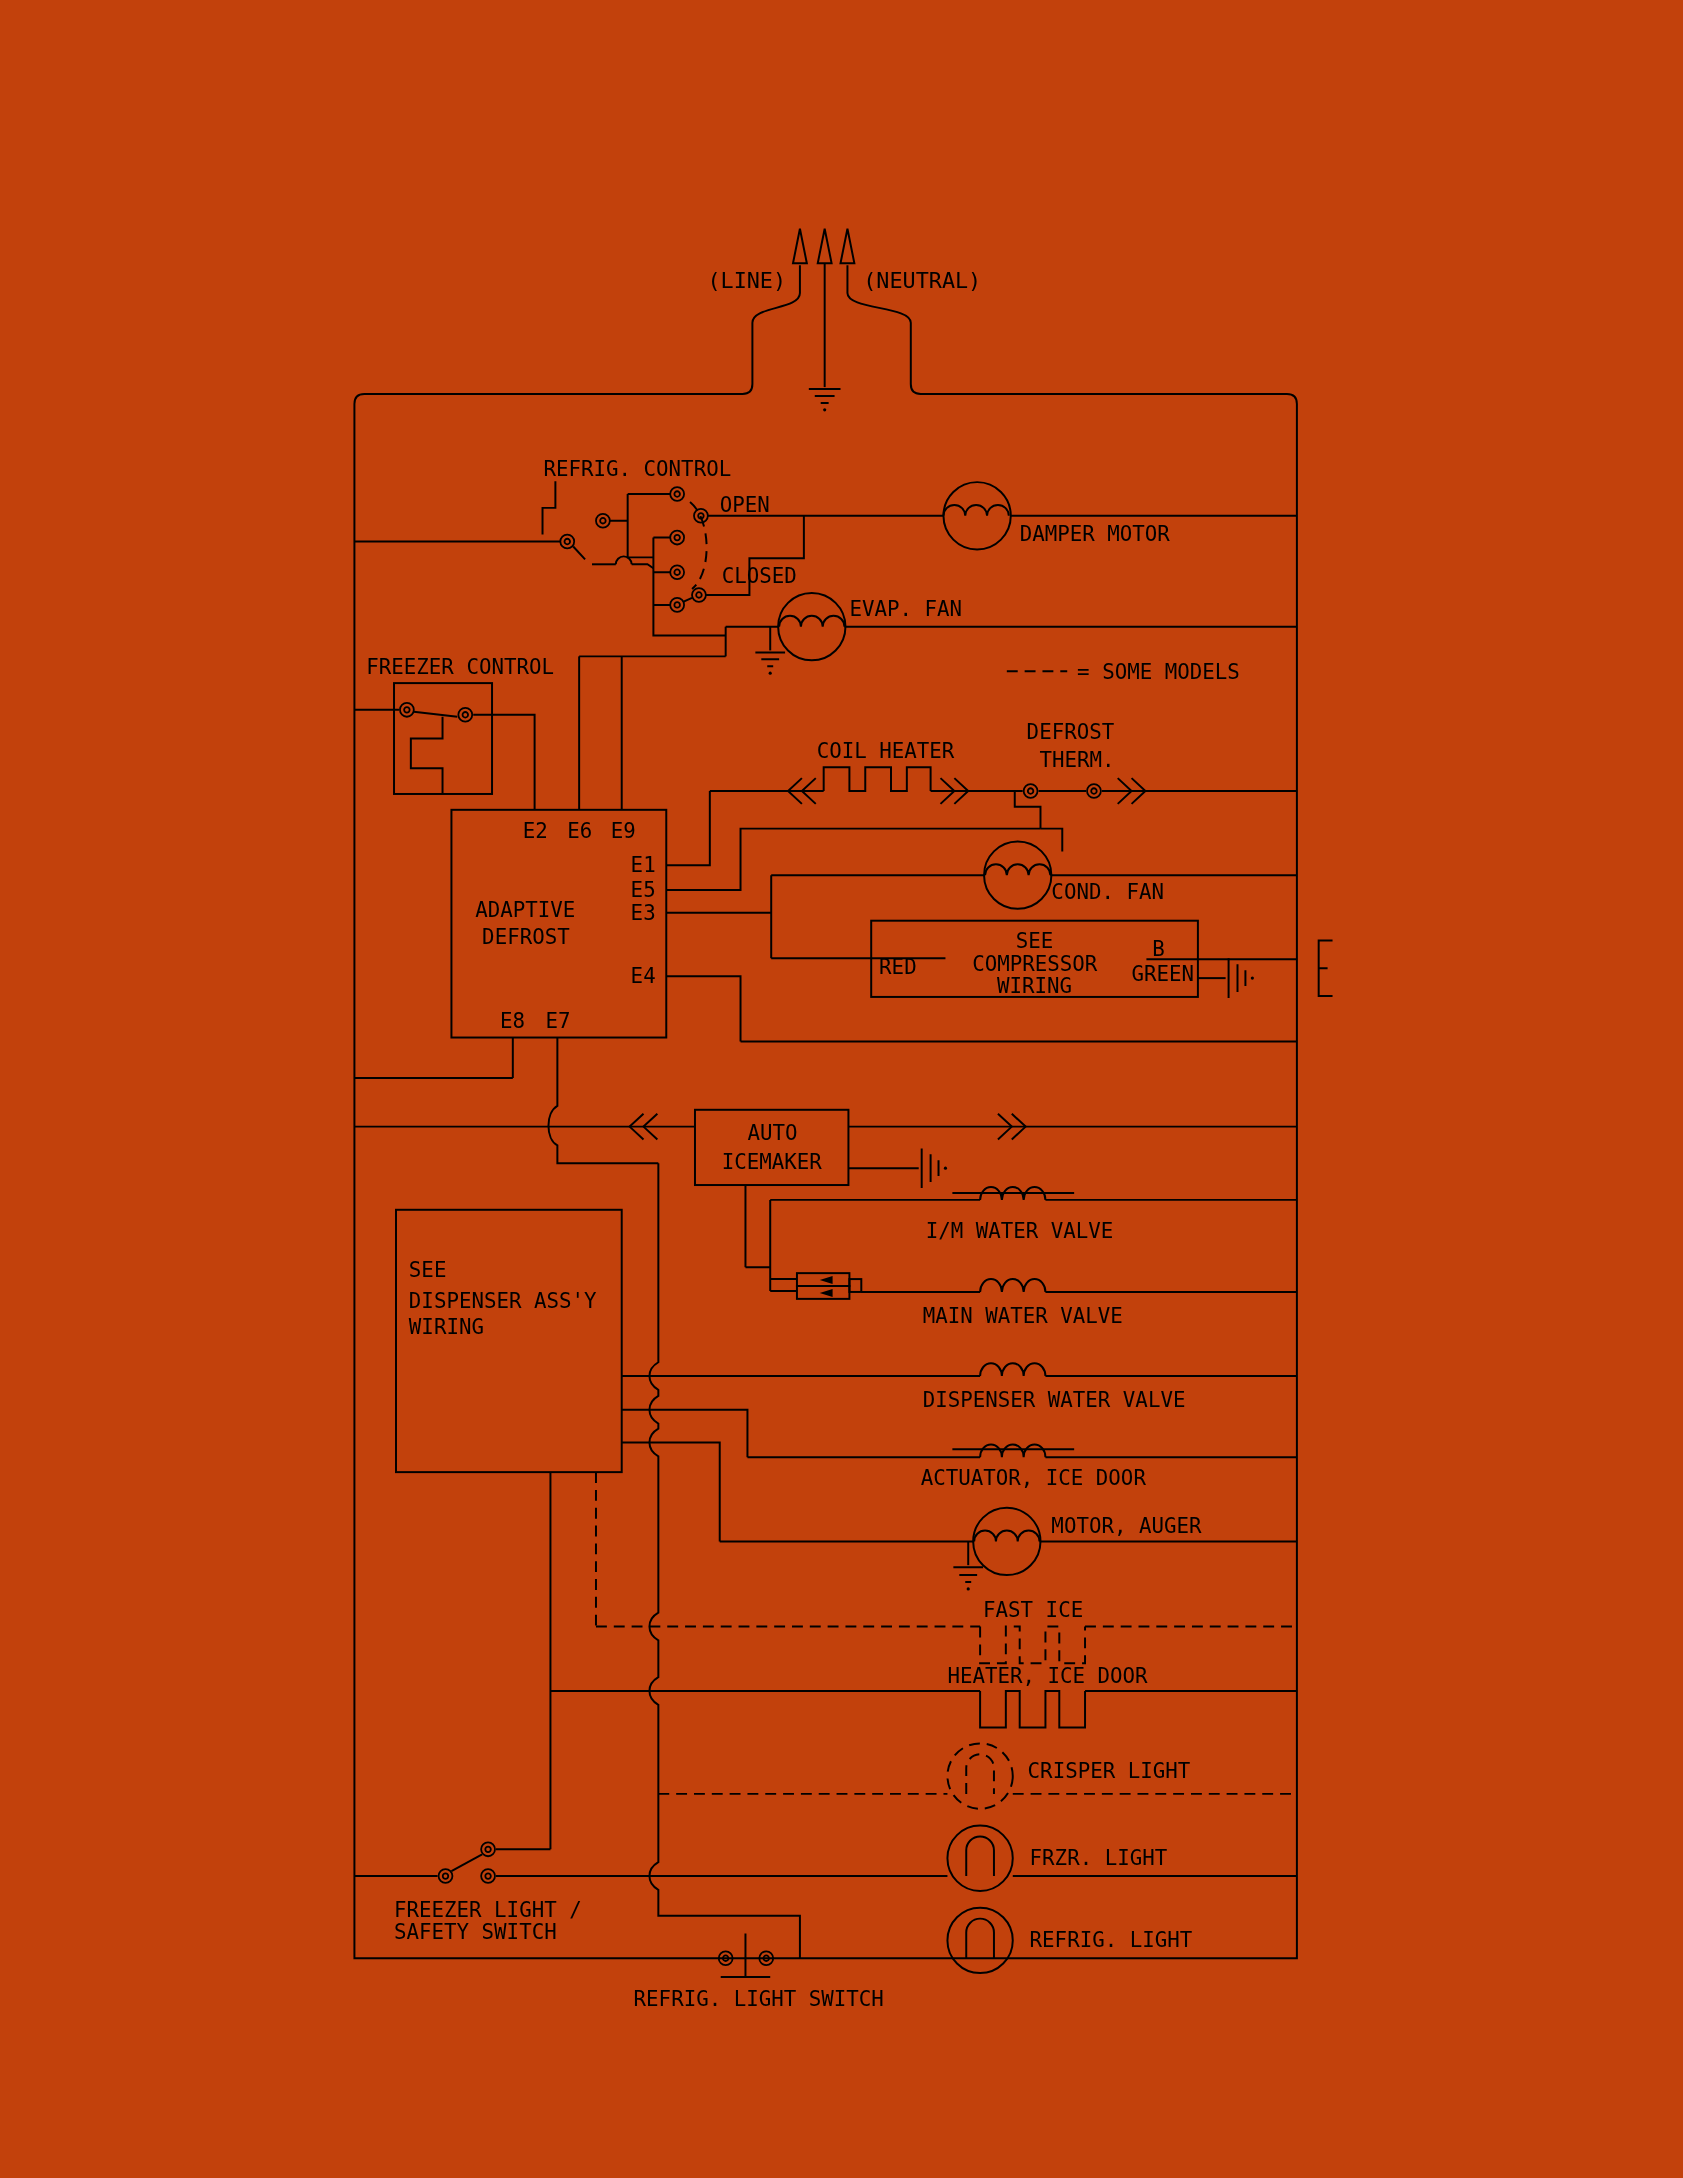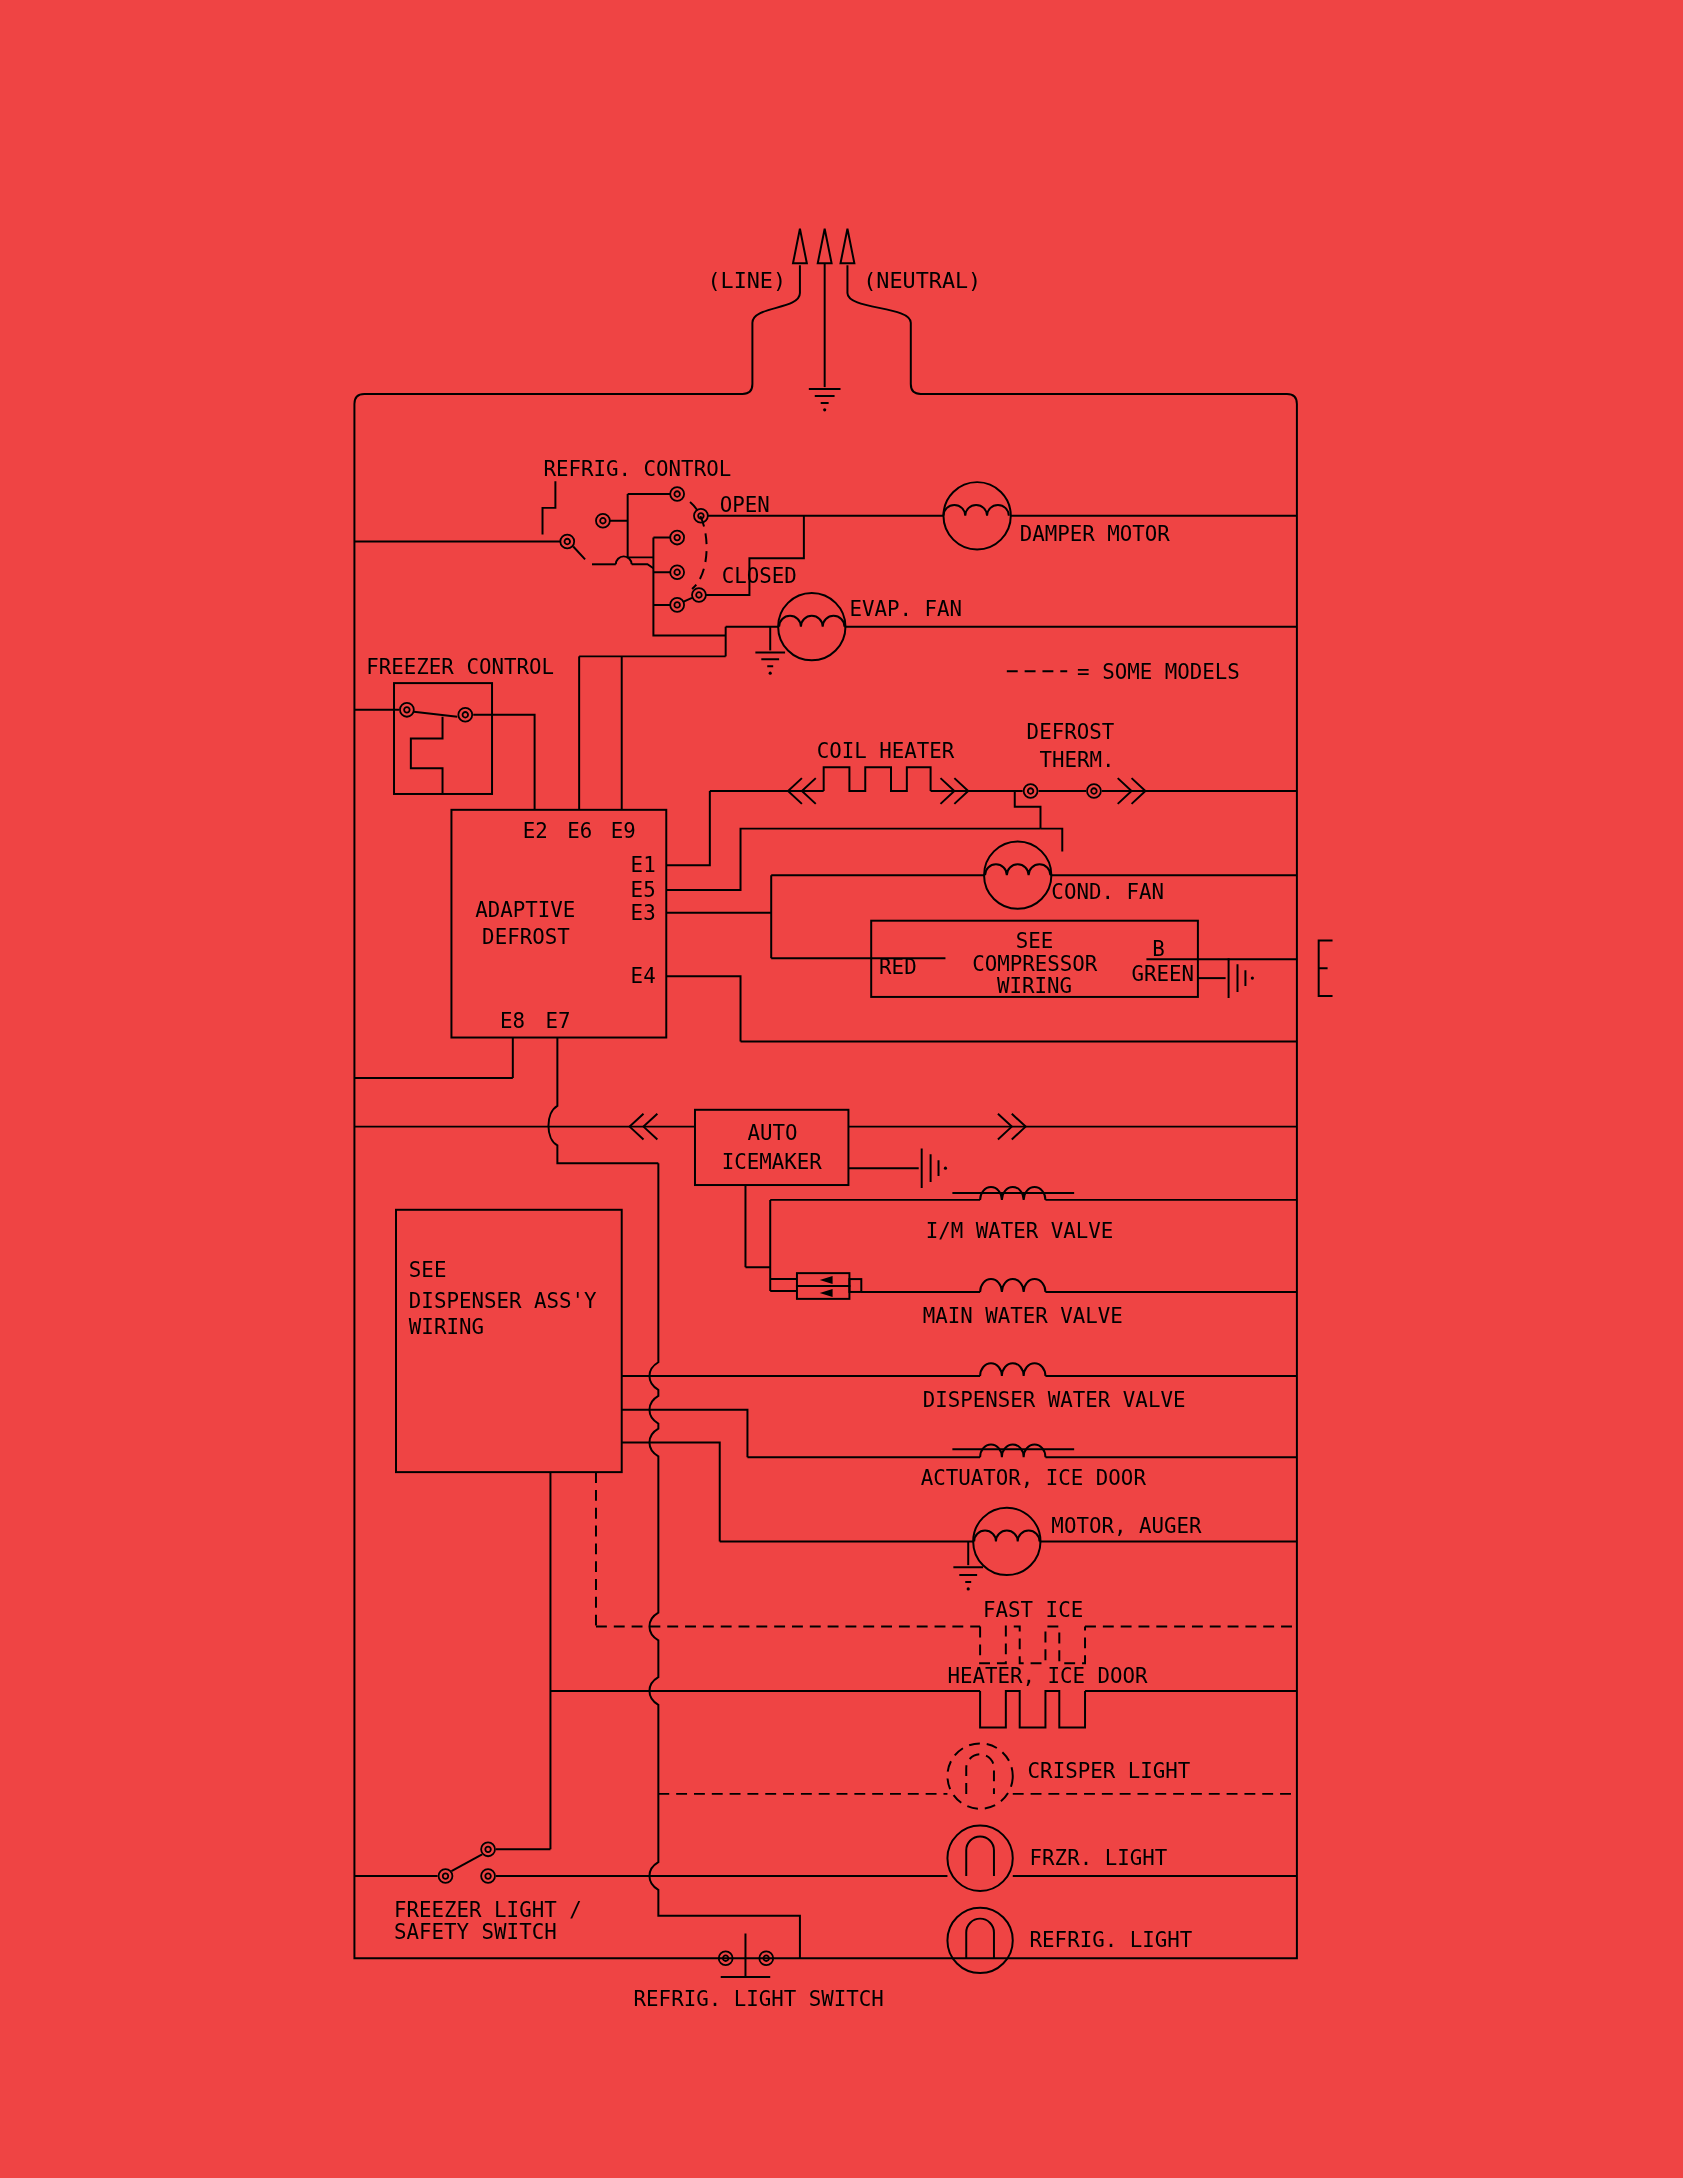--- a/index.html
+++ b/index.html
@@ -1,16 +1,16 @@
 <!DOCTYPE html>
 <html><head>
 <meta charset="utf-8">
 <style>
   html,body{margin:0;padding:0;background:#ffffff;}
-  .page{width:1683px;height:2178px;background:#ef4444;position:relative;}
+  .page{width:1683px;height:2178px;background:#c2410c;position:relative;}
   svg{position:absolute;top:0;left:0;}
   .w{stroke:#000;stroke-width:2;fill:none;}
   .wd{stroke:#000;stroke-width:2;fill:none;stroke-dasharray:11 7;}
   .box{stroke:#000;stroke-width:2;fill:none;}
   .lbl{font-family:"DejaVu Sans Mono","Liberation Mono",monospace;font-size:21px;fill:#000;}
   .lbl2{font-family:"DejaVu Sans Mono","Liberation Mono",monospace;font-size:22px;fill:#000;}
   .term{stroke:#000;stroke-width:1.8;fill:none;}
   .solid{fill:#000;stroke:none;}
 </style>
 </head>

